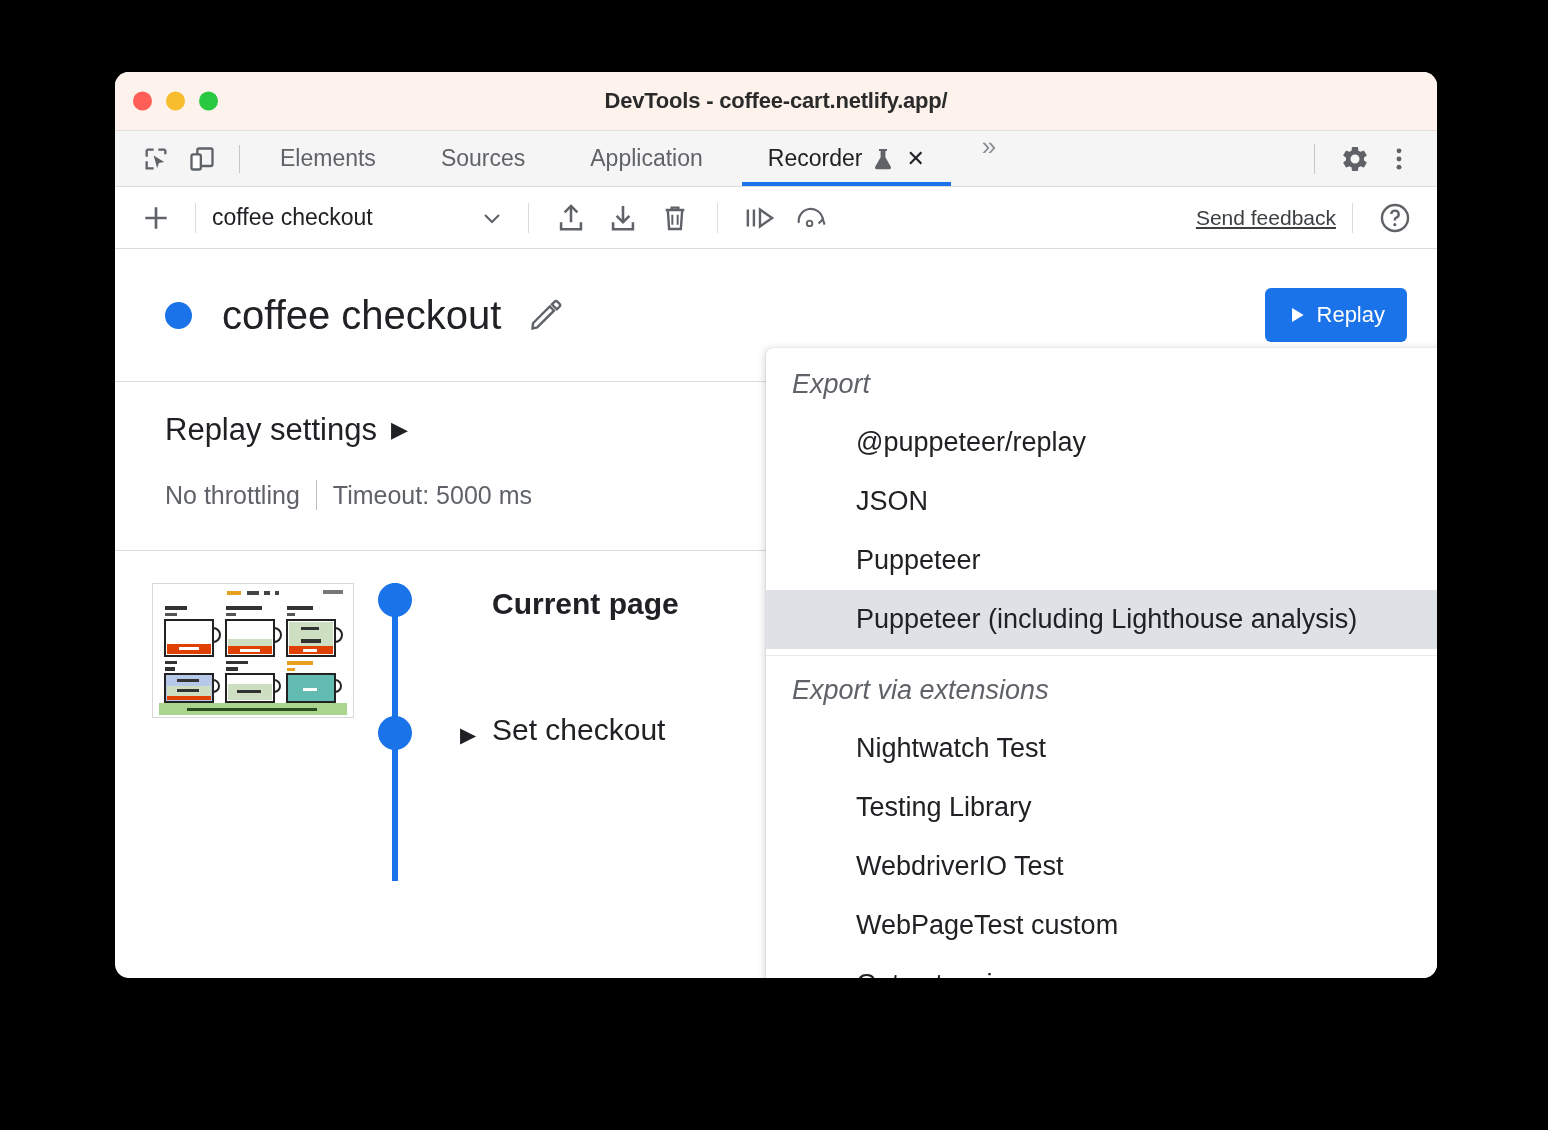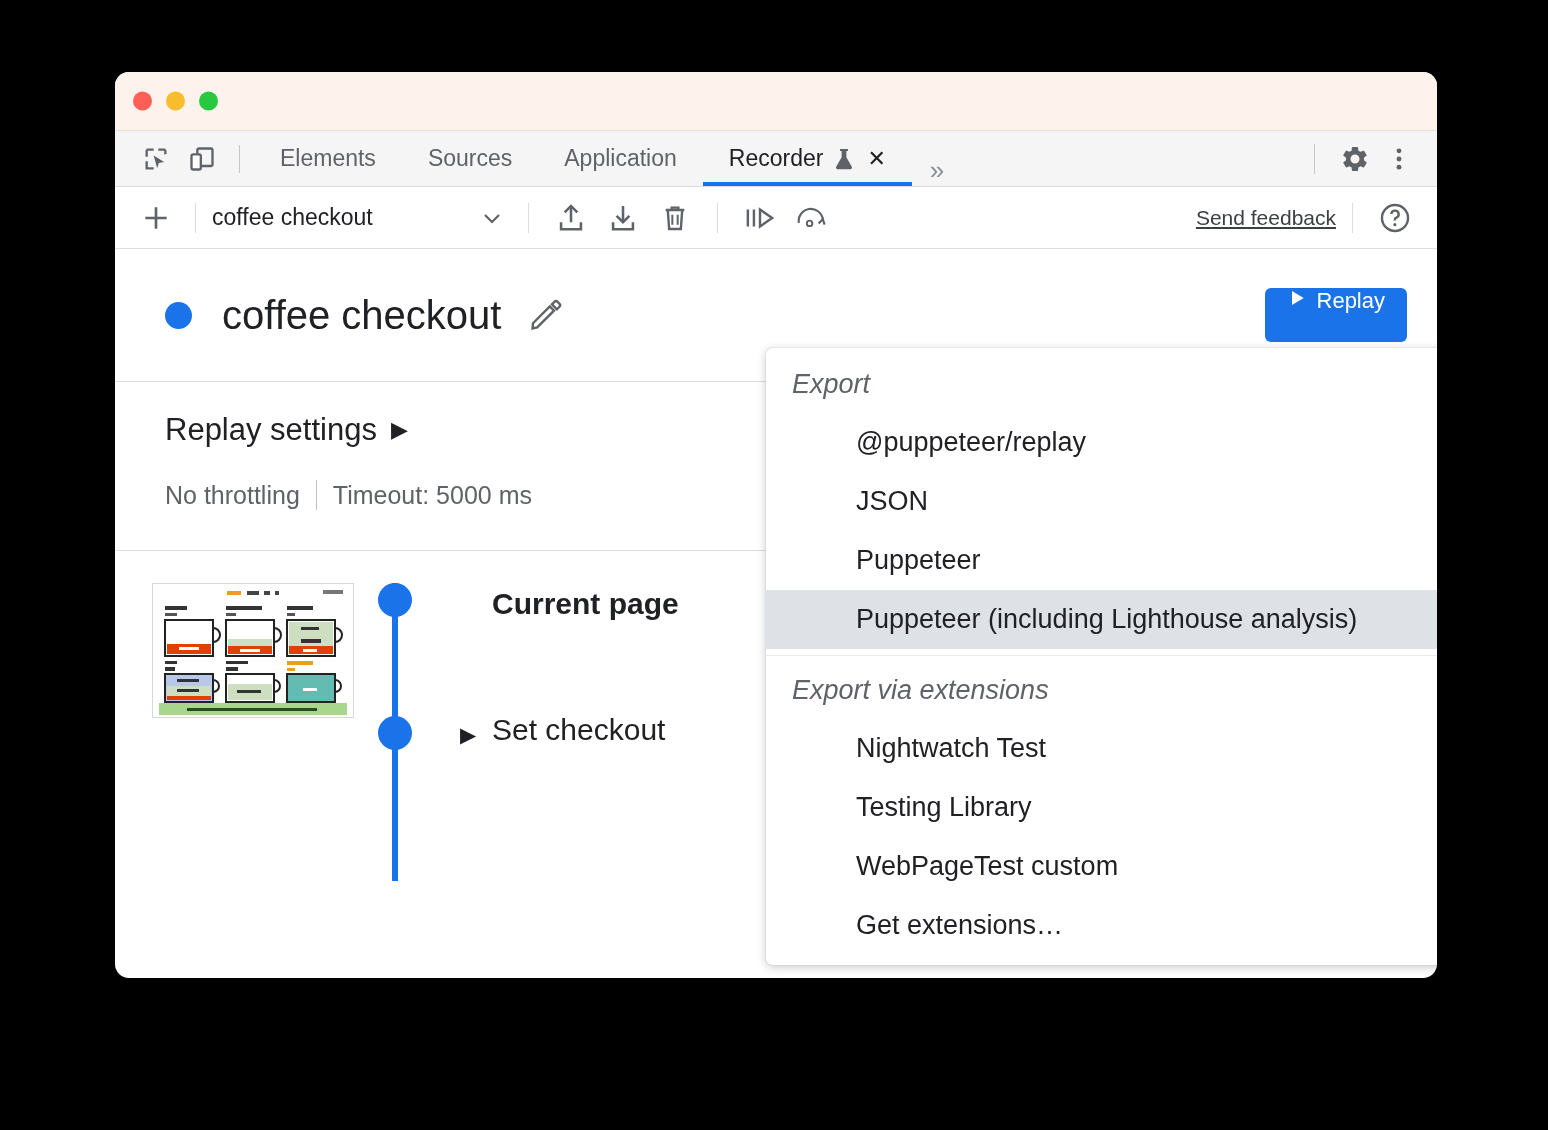--- a/index.html
+++ b/index.html
@@ -76,21 +76,21 @@
   .tb-icon {
     width: 46px; height: 42px;
     display: flex; align-items: center; justify-content: center;
     cursor: pointer;
   }
   .tb-sep {
     width: 1px; height: 28px;
     background: #c4c7c5;
     margin: 0 14px;
   }
-  .tabs { display: flex; align-items: flex-end; height: 100%; }
+  .tabs { display: flex; align-items: flex-start; height: 100%; gap: 13px; }
   .tab {
     position: relative;
     height: 100%;
     display: flex;
     align-items: center;
     padding: 0 26px;
     font-size: 23px;
     color: #5f6368;
     cursor: pointer;
     white-space: nowrap;
@@ -205,21 +205,21 @@
     margin-left: auto;
     background: #1a73e8;
     color: #fff;
     border: none;
     border-radius: 6px;
     height: 54px;
     padding: 0 22px;
     font-size: 22px;
     font-family: "Liberation Sans", sans-serif;
     display: flex;
-    align-items: flex-start;
+    align-items: center;
     gap: 10px;
     cursor: pointer;
     white-space: nowrap;
   }
 
   
   .replay-settings {
     position: relative;
     padding: 30px 30px 28px 50px;
     border-bottom: 1px solid #dadce0;
@@ -367,20 +367,21 @@
 <div id="root">
 
   <div class="window">
 
     <div class="titlebar">
       <div class="lights">
         <div class="light red"></div>
         <div class="light yellow"></div>
         <div class="light green"></div>
       </div>
+      <div class="window-title">DevTools - coffee-cart.netlify.app/</div>
     </div>
 
     <div class="tabbar">
       <div class="tb-icon">
         <svg width="28" height="28" viewBox="0 0 24 24">
           <path d="M4 4 L10 4 M4 4 L4 10 M20 4 L14 4 M20 4 L20 8" fill="none" stroke="#5f6368" stroke-width="2"></path>
           <path d="M4 14 L4 20 L10 20" fill="none" stroke="#5f6368" stroke-width="2"></path>
           <path d="M10 9 L19 14.5 L14.5 15.5 L13 20 Z" fill="#5f6368"></path>
         </svg>
       </div>
@@ -628,18 +629,19 @@
       <div class="menu-item">@puppeteer/replay</div>
       <div class="menu-item">JSON</div>
       <div class="menu-item">Puppeteer</div>
       <div class="menu-item selected">Puppeteer (including Lighthouse analysis)</div>
 
       <div class="menu-sep"></div>
 
       <div class="menu-header">Export via extensions</div>
       <div class="menu-item">Nightwatch Test</div>
       <div class="menu-item">Testing Library</div>
+      <div class="menu-item">WebdriverIO Test</div>
       <div class="menu-item">WebPageTest custom</div>
       <div class="menu-item">Get extensions…</div>
     </div>
 
   </div>
 </div>
 
 </body></html>

